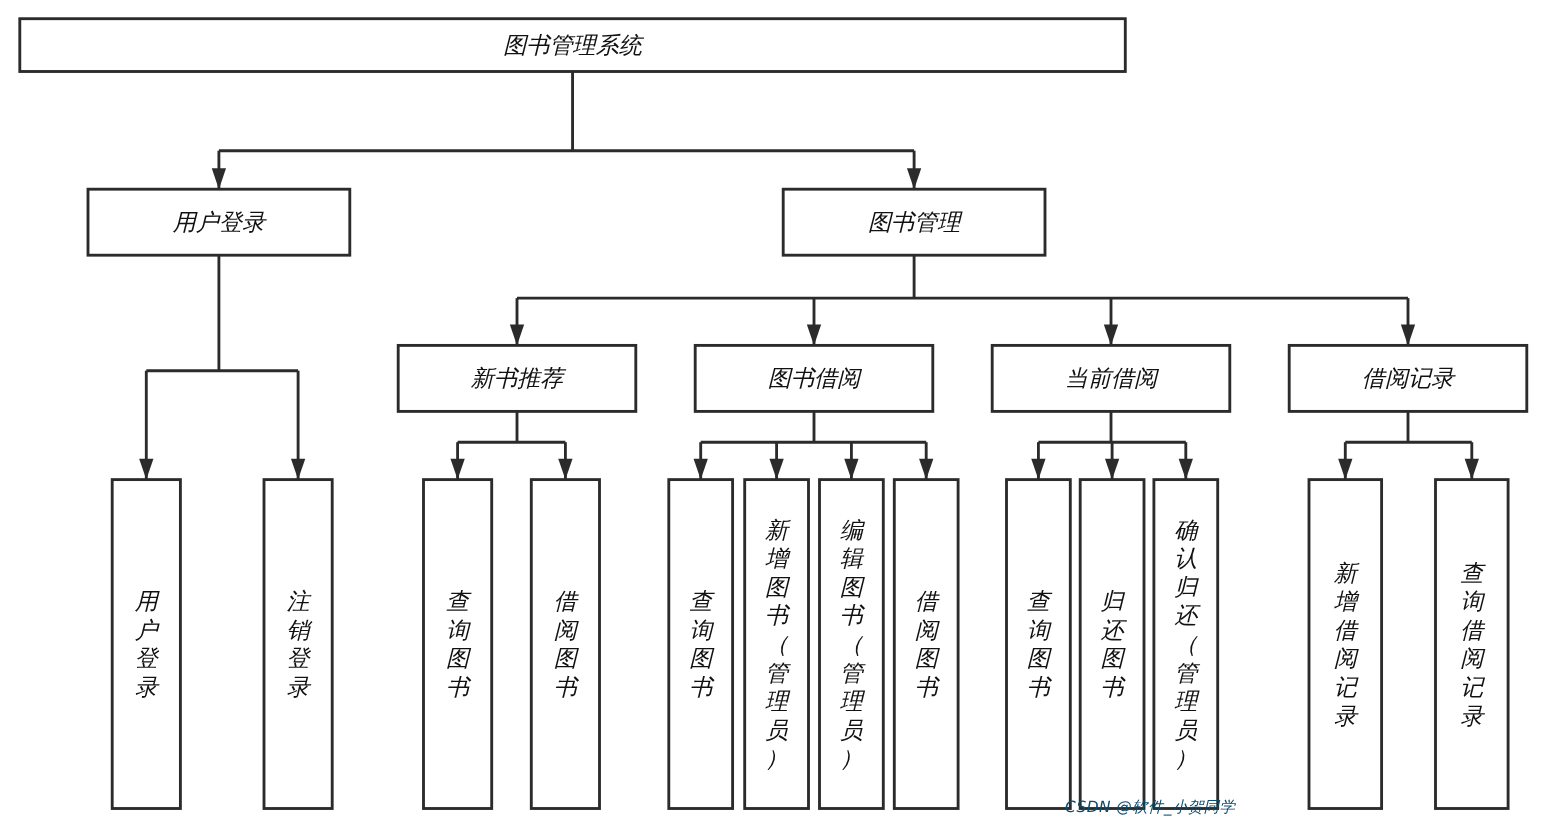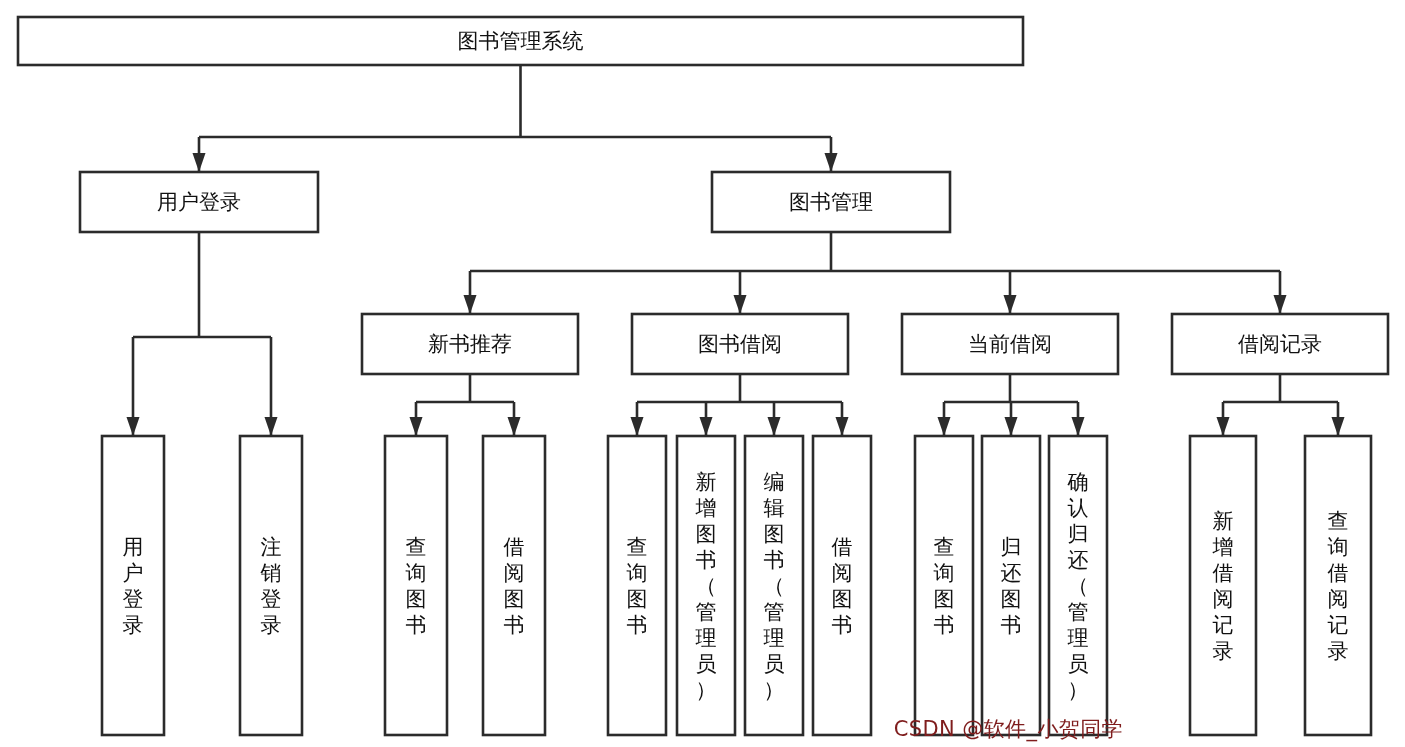--- a/index.html
+++ b/index.html
@@ -12,20 +12,21 @@
     width: 1405px;
     height: 747px;
     font-family: "DejaVu Sans", "Liberation Sans", sans-serif;
     overflow: hidden;
     position: relative;
   }
   #diagram-root {
     position: relative;
     width: 1131px;
     height: 747px;
+    font-style: italic;
   }
   svg.diagram-canvas {
     position: absolute;
     left: 0;
     top: 0;
     width: 1405px;
     height: 747px;
     display: block;
   }
   .node-box {
@@ -53,23 +54,23 @@
   .node-label-v {
     fill: #111111;
     font-family: "DejaVu Sans", "Liberation Sans", sans-serif;
     font-size: 21px;
     text-anchor: middle;
   }
   .watermark-text {
     position: absolute;
     right: 8px;
     bottom: 4px;
-    color: #7f1d1d;
-    font-family: "DejaVu Sans", "Liberation Sans", sans-serif;
-    font-size: 21px;
+    color: #0c4a6e;
+    font-family: "DejaVu Sans", "Liberation Sans", sans-serif;
+    font-size: 14px;
     letter-spacing: 0.4px;
     white-space: nowrap;
     user-select: none;
   }
 </style>
 </head>
 <body>
 
 <div id="diagram-root">
   <svg class="diagram-canvas" viewBox="0 0 1405 747">

